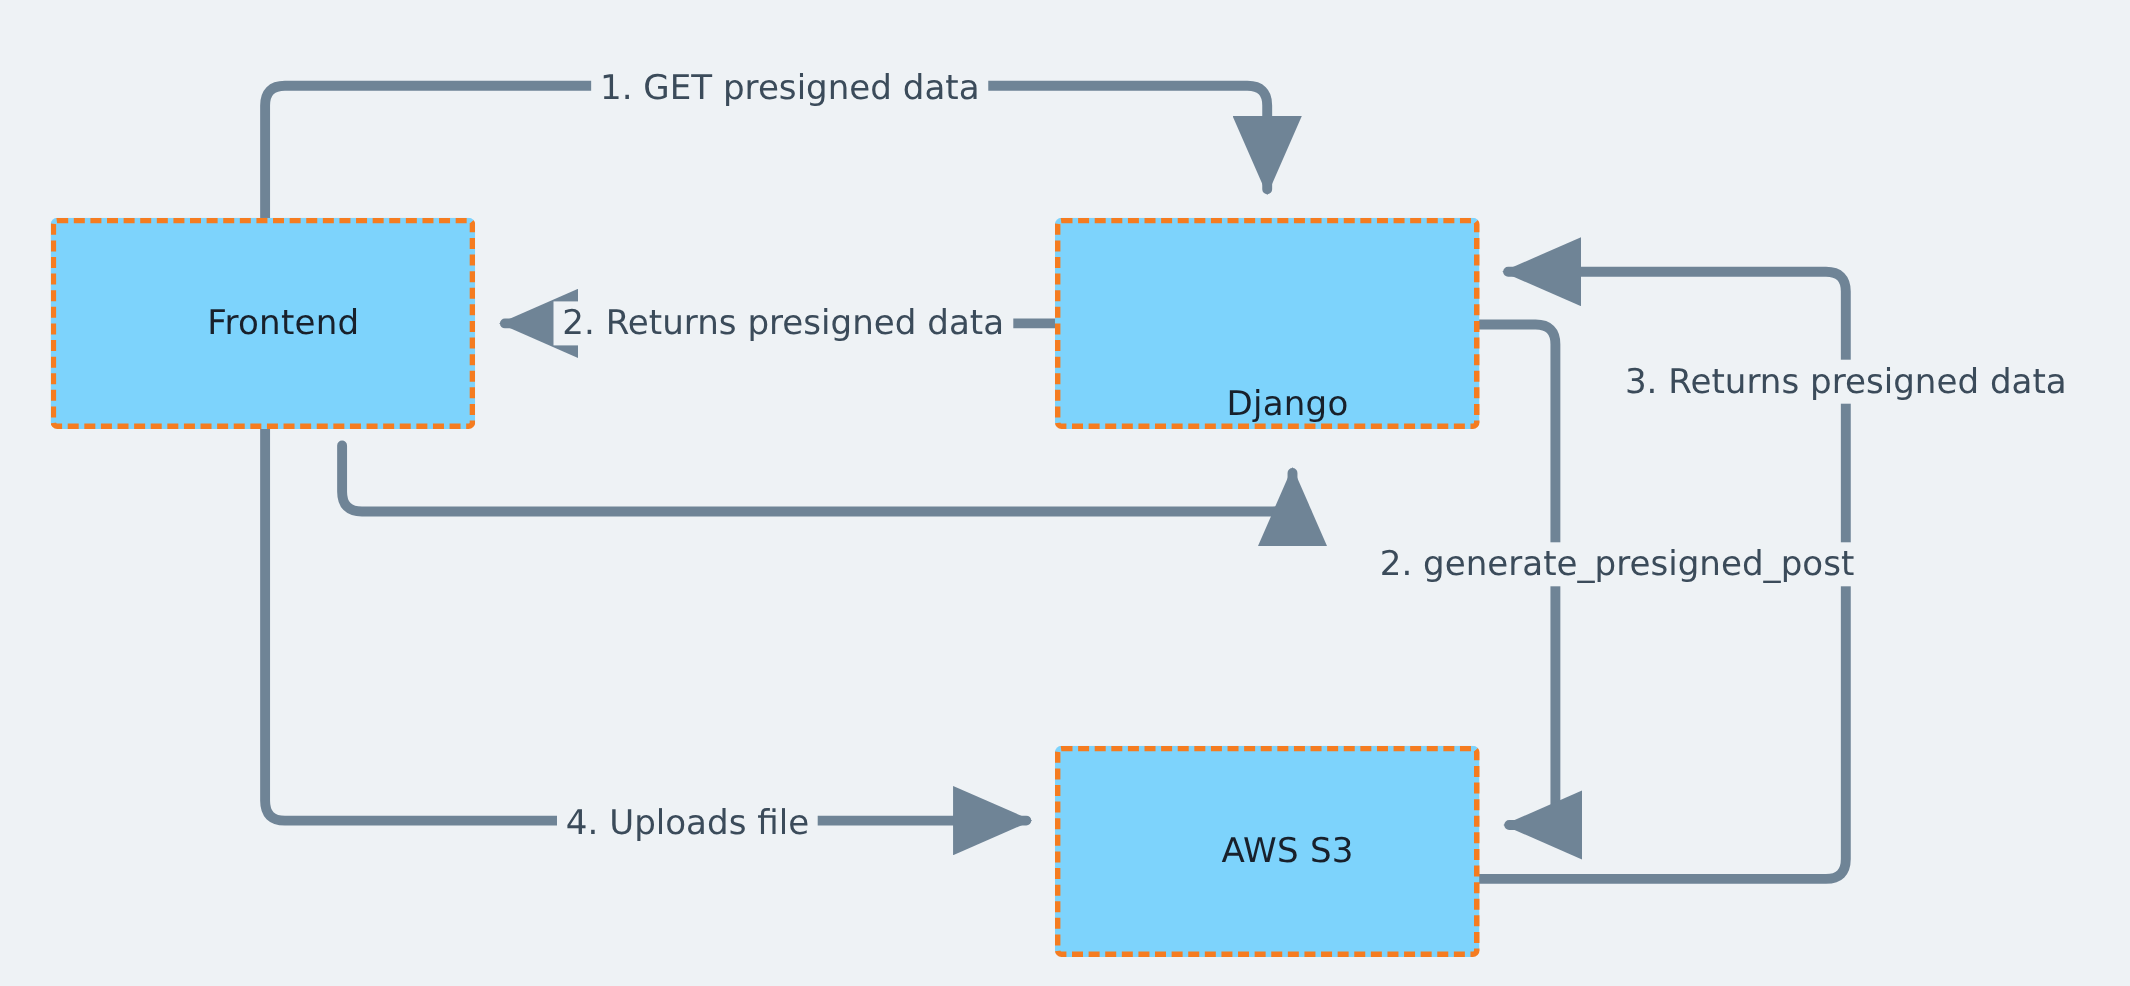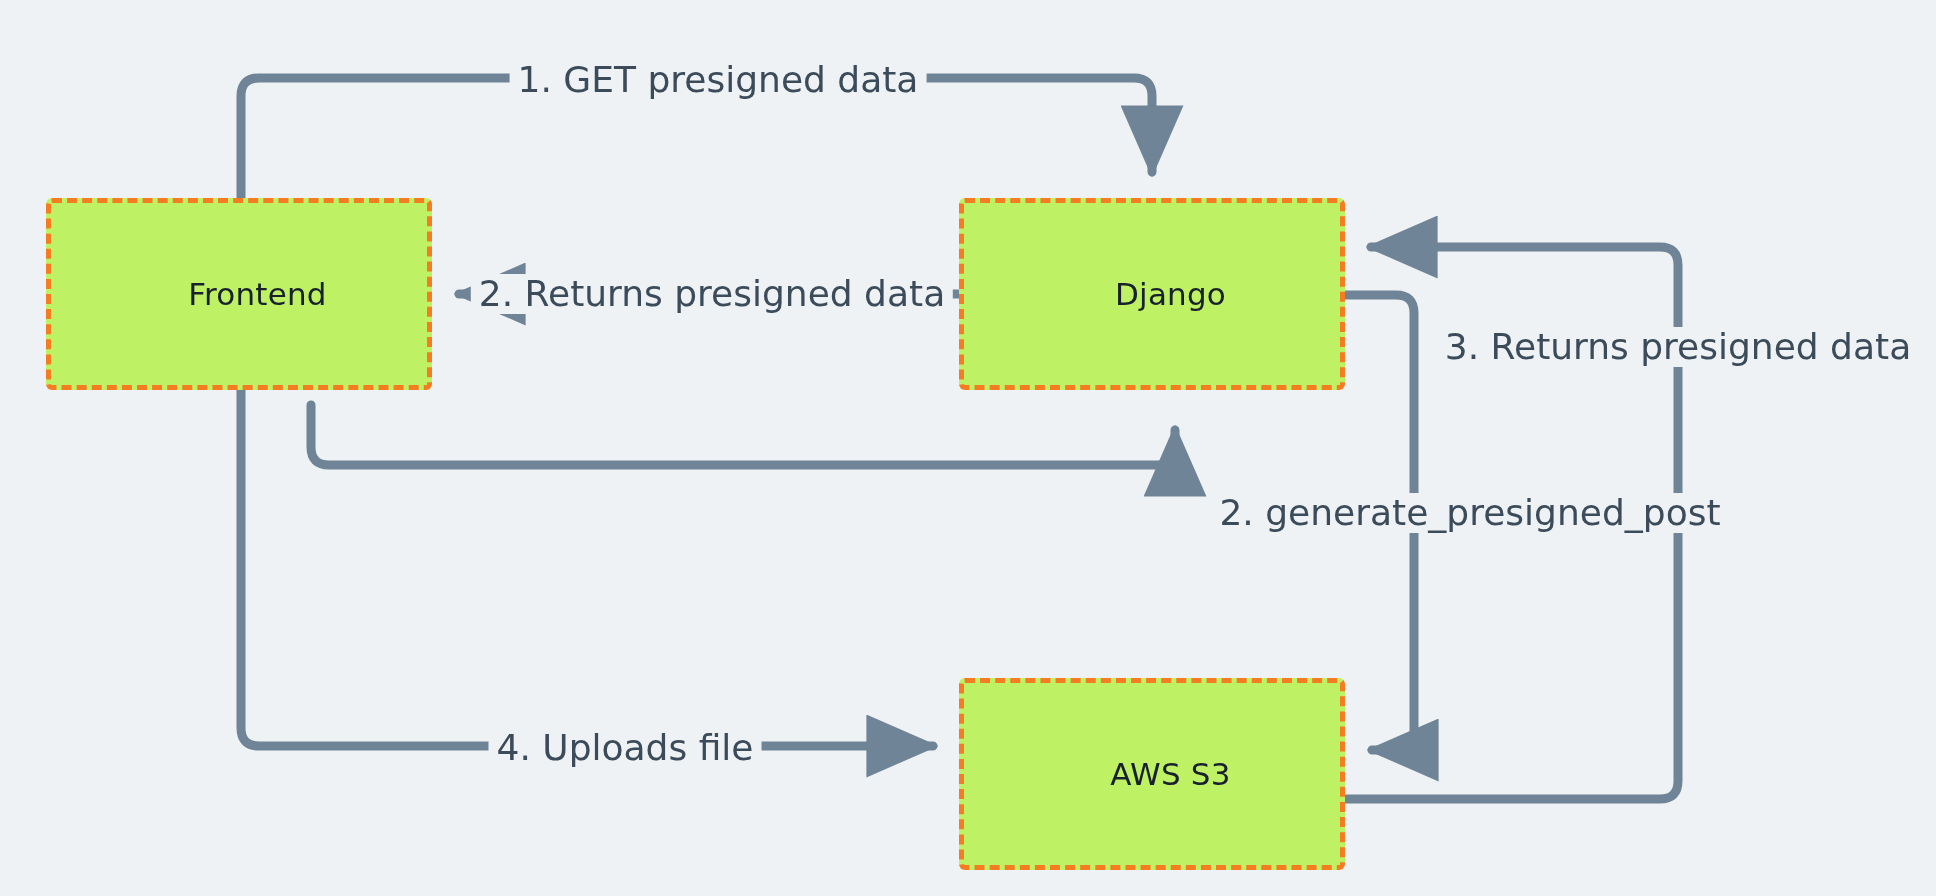--- a/index.html
+++ b/index.html
@@ -21,38 +21,38 @@
   }
   svg.edges {
     position: absolute;
     inset: 0;
     width: 1936px;
     height: 896px;
   }
   .node {
     position: absolute;
     box-sizing: border-box;
-    background: #bef264;
+    background: #7dd3fc;
     border: 5px dashed #f57c20;
     border-radius: 6px;
     display: flex;
     align-items: center;
     justify-content: center;
     padding-left: 37px;
   }
   .node-label {
     font-size: 31px;
     color: #18202b;
     font-family: "DejaVu Sans", "Liberation Sans", sans-serif;
     letter-spacing: 0.2px;
     white-space: pre;
   }
   .edge-label {
     position: absolute;
-    font-size: 36px;
+    font-size: 31px;
     color: #3b4b5a;
     font-family: "DejaVu Sans", "Liberation Sans", sans-serif;
     white-space: pre;
     background: #eef2f5;
     padding: 0 8px;
     line-height: 40px;
     transform: translate(-50%, -50%);
   }
 </style>
 </head>
@@ -77,21 +77,21 @@
 
     <path d="M241,390 L241,728 Q241,746 259,746 L933,746" fill="none" stroke="#6f8496" stroke-width="9" stroke-linecap="round" marker-end="url(#arrowhead)"></path>
 
     <path d="M311,405 L311,447 Q311,465 329,465 L1157,465 Q1175,465 1175,447 L1175,430" fill="none" stroke="#6f8496" stroke-width="9" stroke-linecap="round" marker-end="url(#arrowhead)"></path>
   </svg>
 
   <div class="node" style="left:46px; top:198px; width:386px; height:192px;">
     <span class="node-label">Frontend</span>
   </div>
 
-  <div class="node" style="left:959px; top:198px; width:386px; height:192px;">
+  <div class="node" style="left:959px; top:198px; width:386px; height:192px;align-items:flex-end;">
     <span class="node-label">Django</span>
   </div>
 
   <div class="node" style="left:959px; top:655px; width:386px; height:192px;margin-top:23px;">
     <span class="node-label">AWS S3</span>
   </div>
 
   <div class="edge-label" style="left:718px; top:80px;">1. GET presigned data</div>
 
   <div class="edge-label" style="left:1470px; top:513px;">2. generate_presigned_post</div>

